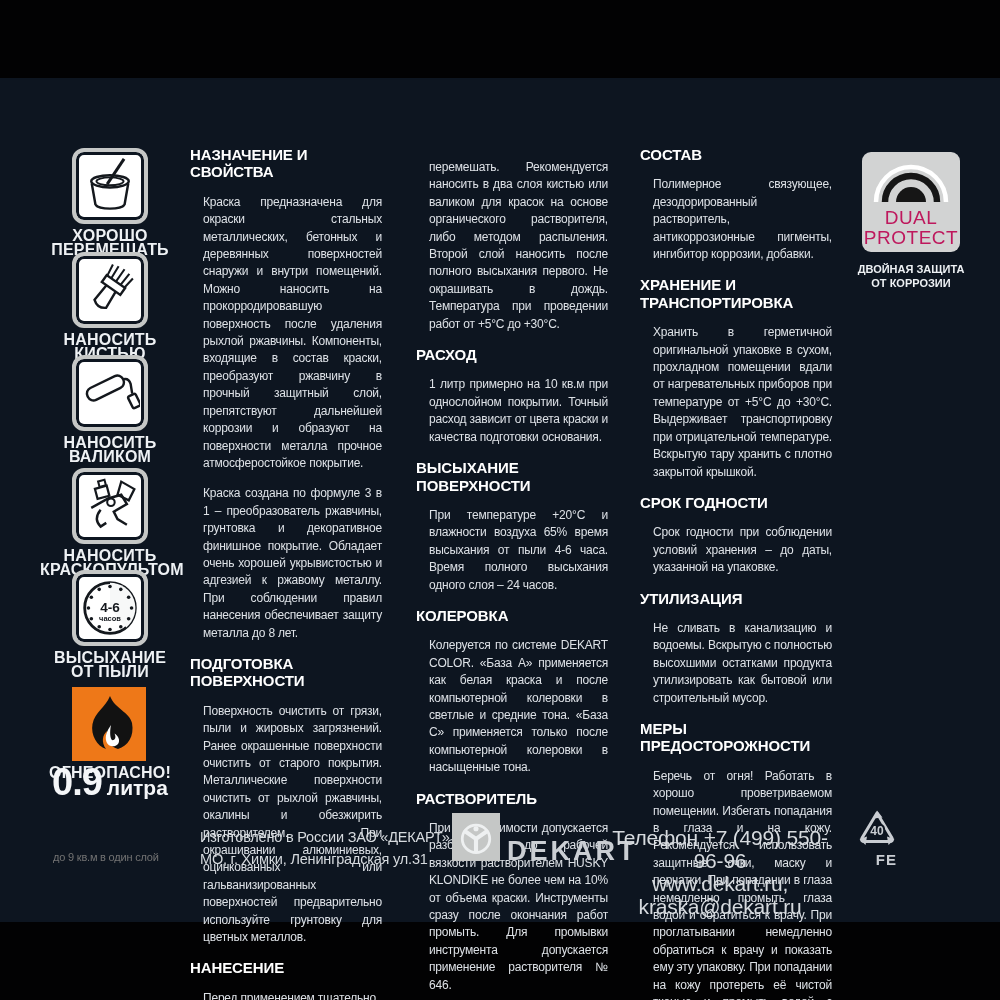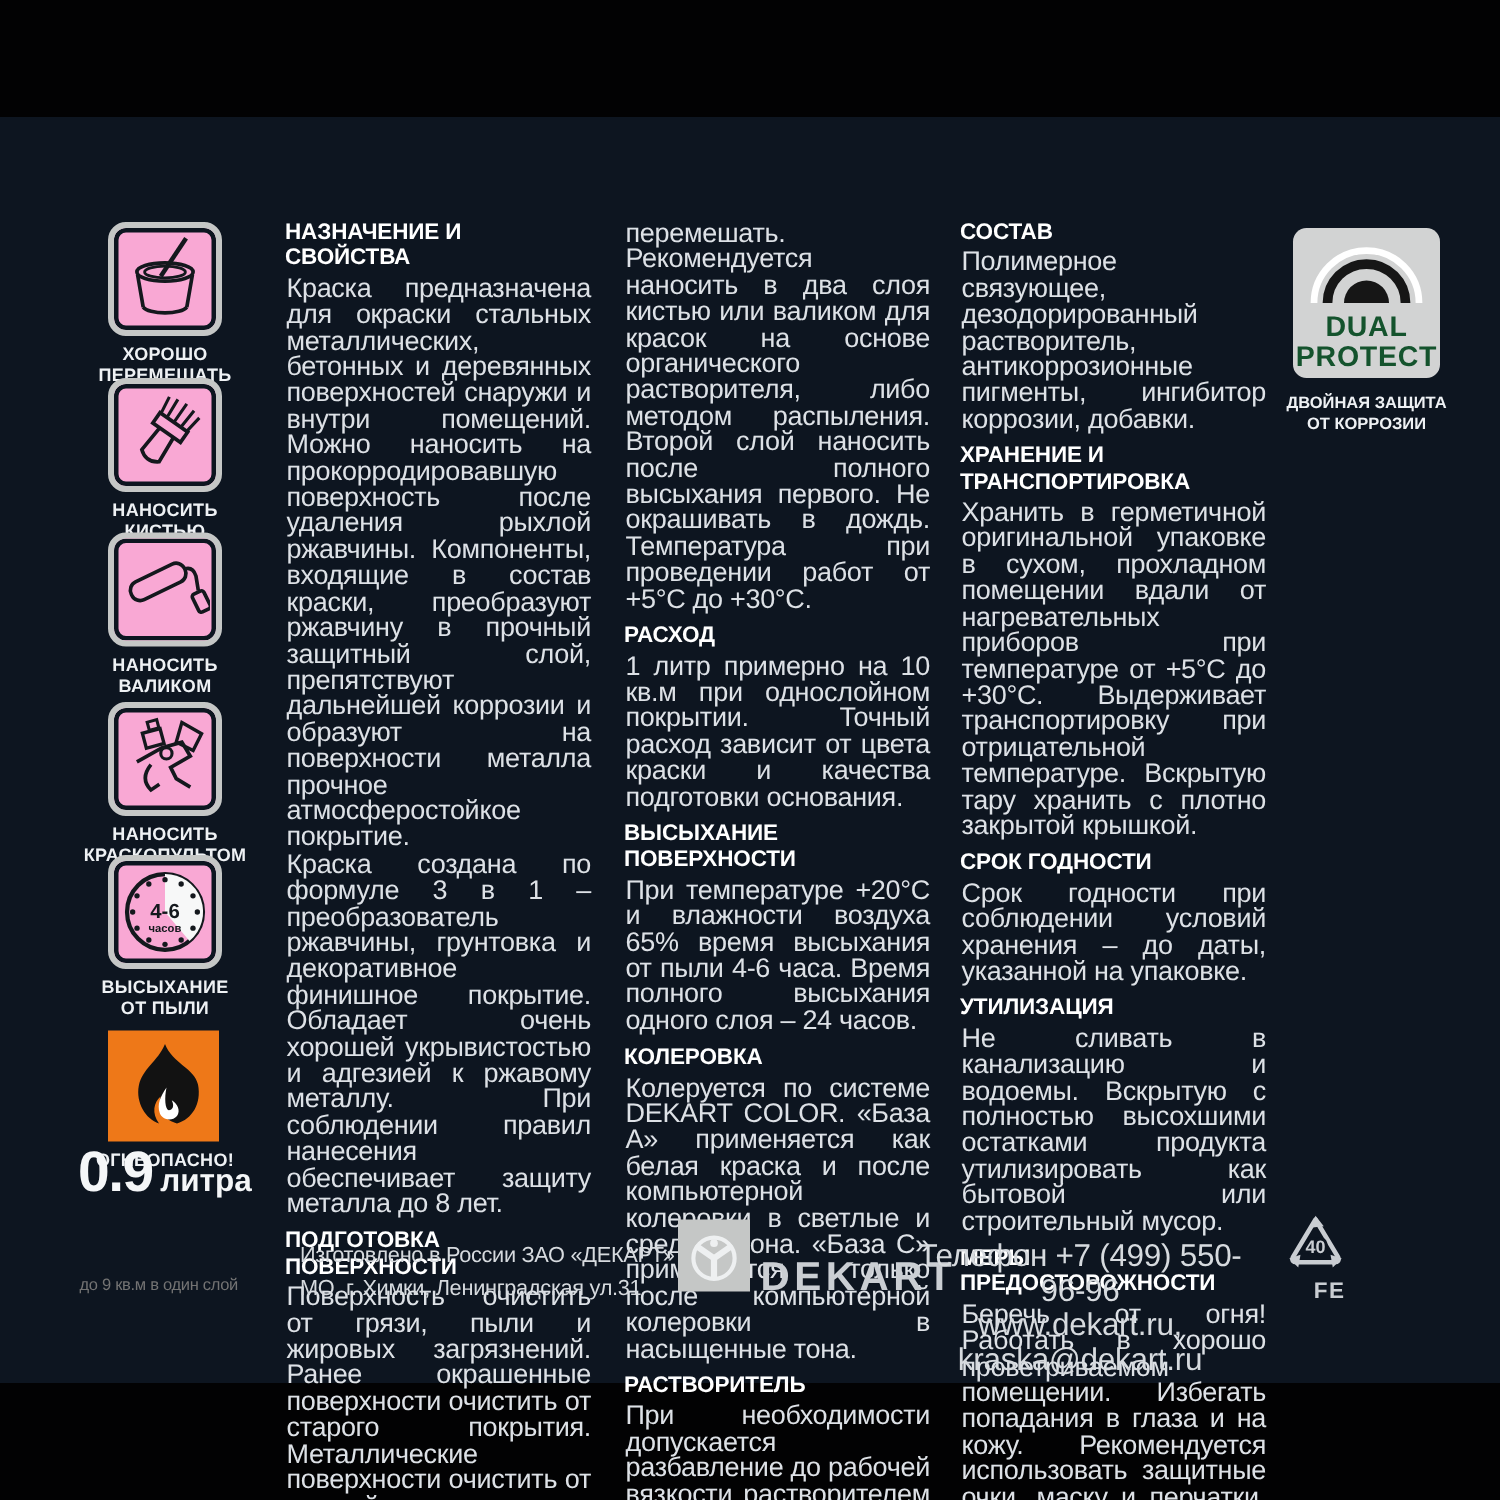--- a/index.html
+++ b/index.html
@@ -6,53 +6,53 @@
   body{
     width:1000px;height:1000px;position:relative;background:#020203;
     font-family:"Liberation Sans",sans-serif;overflow:hidden;
     -webkit-font-smoothing:antialiased;
   }
   .label-bg{position:absolute;left:0;top:78px;width:1000px;height:844px;background:#0d1520;}
 
   
   .tile{
     position:absolute;left:72px;width:68px;height:68px;
-    background:#f9a8d4;border:4px solid #c5c7c6;border-radius:12px;
+    background:#ffffff;border:4px solid #c5c7c6;border-radius:12px;
     box-shadow:inset 0 0 0 3px #0d1520;
     display:flex;align-items:center;justify-content:center;
   }
   .tile svg{display:block;}
   .flame-tile{
     position:absolute;left:72px;width:74px;height:74px;background:#ee7818;
     display:flex;align-items:center;justify-content:center;
   }
   .icon-caption{
     position:absolute;left:40px;width:140px;text-align:center;
-    color:#eef1f4;font-size:12px;font-weight:bold;line-height:14px;letter-spacing:.2px;
+    color:#eef1f4;font-size:16px;font-weight:bold;line-height:14px;letter-spacing:.2px;
   }
 
   
   .col{position:absolute;top:146px;width:205px;color:#dde1e6;}
   .col .h{
     font-size:15px;font-weight:bold;color:#ffffff;line-height:17.4px;
     margin:7px 0 3px 0;letter-spacing:-.1px;
   }
   .col .h:first-child{margin-top:0;}
   .col p{
-    margin:1px;font-size:18px;line-height:17.4px;text-align:justify;
+    margin:13px;font-size:12px;line-height:17.4px;text-align:justify;
     letter-spacing:-.2px;
   }
   #col1{left:190px;} #col2{left:416px;} #col3{left:640px;}
 
   
   .badge{
     position:absolute;left:862px;top:152px;width:98px;height:100px;
     background:#d2d3d3;border-radius:9px;text-align:center;
   }
-  .badge .bt{font-size:19px;font-weight:bold;color:#14532d;line-height:20px;letter-spacing:.5px;}
+  .badge .bt{font-size:19px;font-weight:normal;color:#be185d;line-height:20px;letter-spacing:.5px;}
   .badge-caption{
     position:absolute;left:840px;top:262px;width:142px;text-align:center;
     color:#eef1f4;font-size:11px;font-weight:bold;line-height:14px;
   }
 
   
   .volume{position:absolute;left:52px;top:761px;color:#f4f6f8;white-space:nowrap;}
   .volume .v{font-size:38px;font-weight:bold;letter-spacing:-1px;}
   .volume .u{font-size:21px;font-weight:bold;margin-left:5px;}
   .volume-note{position:absolute;left:53px;top:851px;color:#737373;font-size:11px;font-weight:normal;letter-spacing:-.2px;}

